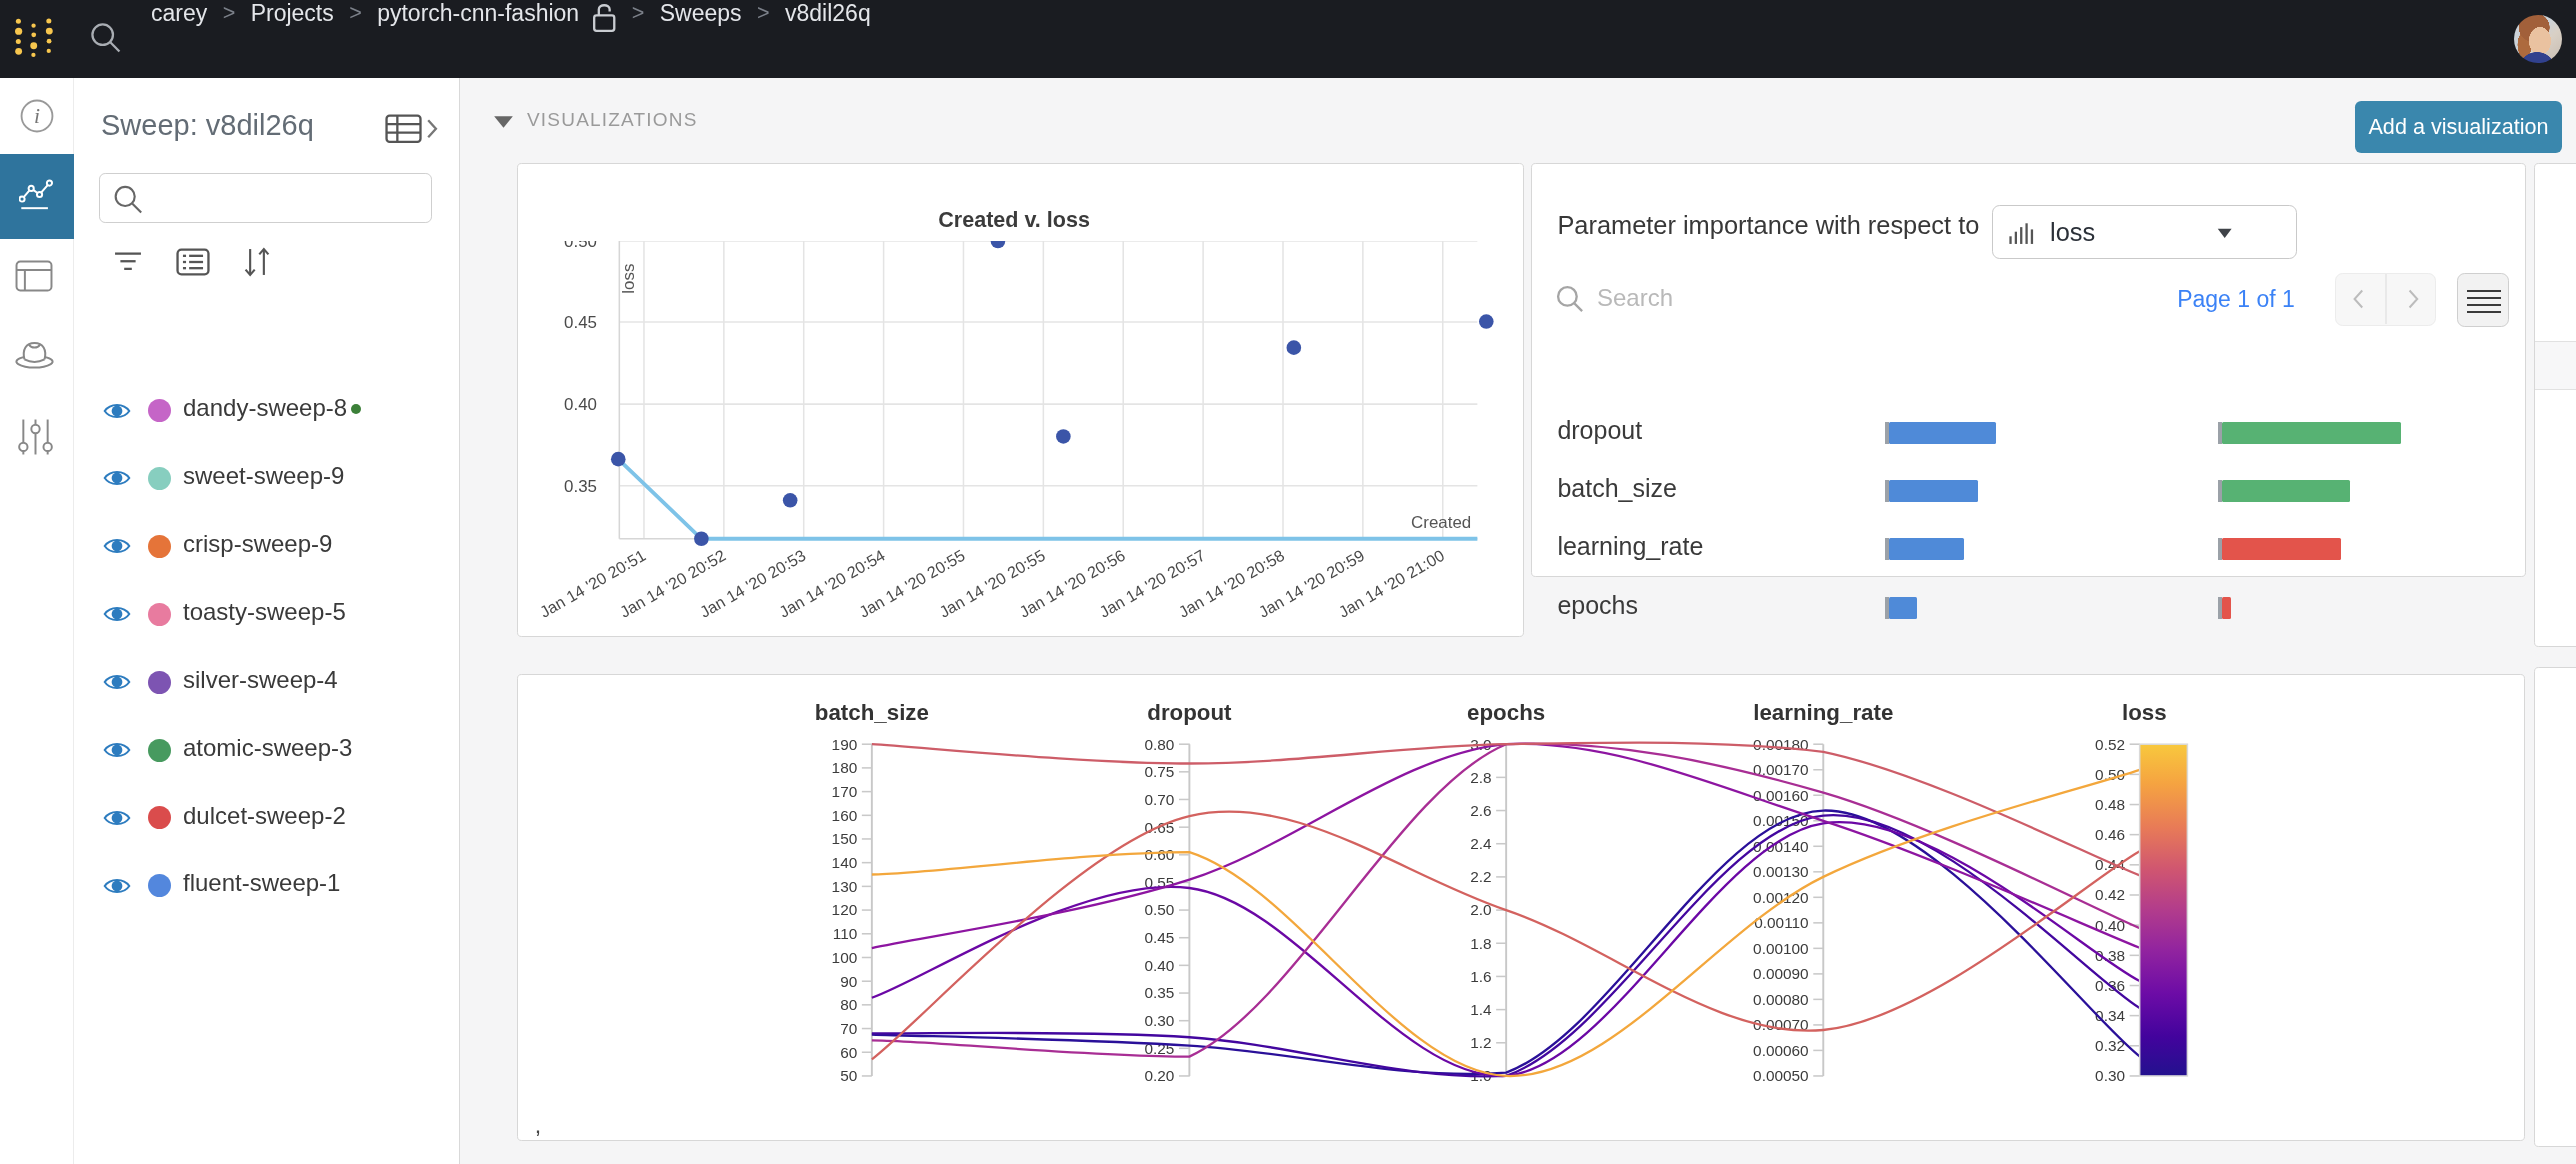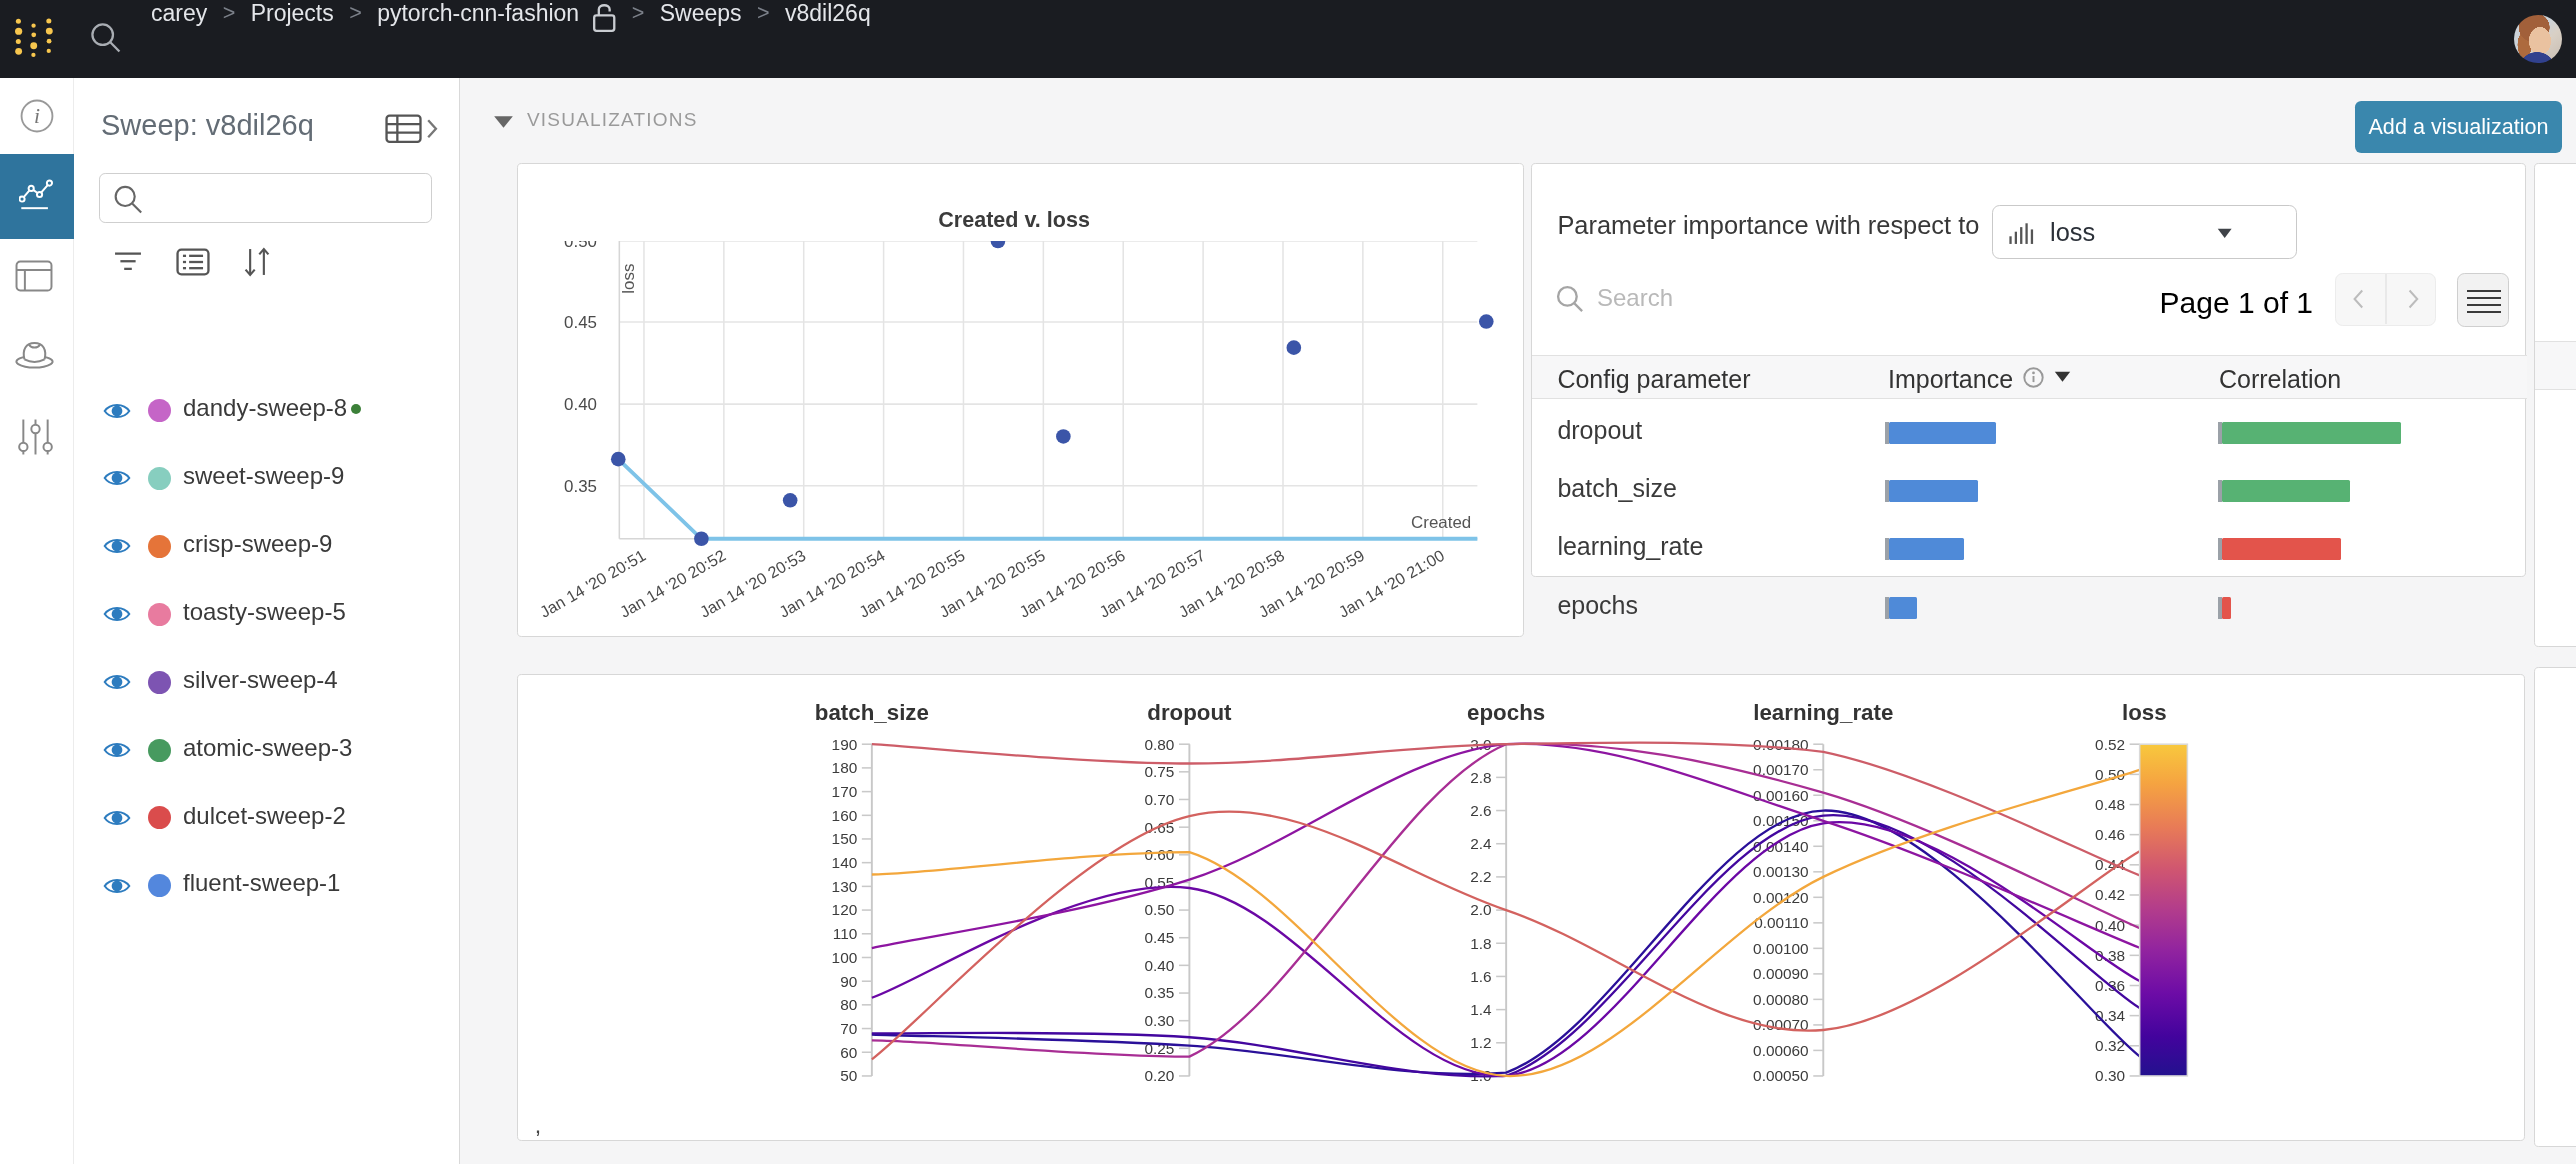--- a/index.html
+++ b/index.html
@@ -434,48 +434,35 @@
     <div class="abs" style="left:57px;top:11.5px;font-size:25.4px;color:#2b3038">loss</div>
     <svg class="abs" style="left:224px;top:21.6px" width="15.4" height="10.8" viewBox="0 0 20 14">
         <path d="M1 1 L10 13 L19 1 Z" fill="#3f4348"></path>
       </svg>
   </div>
   <svg class="abs" style="left:23px;top:120px" width="31" height="31" viewBox="0 0 40 40">
     <circle cx="16" cy="16" r="12" fill="none" stroke="#a5a5a5" stroke-width="3"></circle>
     <line x1="25" y1="25" x2="35" y2="35" stroke="#a5a5a5" stroke-width="3"></line>
   </svg>
   <div class="abs" style="left:65px;top:120px;font-size:24px;color:#b9b9b9">Search</div>
-  <div class="abs" style="left:627px;top:122px;width:154px;text-align:right;font-size:30px;color:#000000">Page 1 of 1</div>
+  <div class="abs" style="left:627px;top:122px;width:154px;text-align:center;font-size:23px;color:#3b82f6">Page 1 of 1</div>
   <div class="abs" style="left:803px;top:109px;width:101px;height:53px;border:1.5px solid #ececec;border-radius:7.7px;background:#f7f7f7">
     <div class="abs" style="left:49px;top:0;width:1.5px;height:50px;background:#e9e9e9"></div>
     <svg class="abs" style="left:17px;top:15.4px" width="10.8" height="20" viewBox="0 0 14 26">
         <path d="M12 2 L2 13 L12 24" fill="none" stroke="#bcbcbc" stroke-width="2.6"></path>
       </svg>
     <svg class="abs" style="left:72px;top:15.4px" width="10.8" height="20" viewBox="0 0 14 26">
         <path d="M2 2 L12 13 L2 24" fill="none" stroke="#bcbcbc" stroke-width="2.6"></path>
       </svg>
   </div>
   <div class="abs" style="left:925px;top:109px;width:52px;height:54px;border:1.5px solid #cfcfcf;border-radius:7.7px;background:#f2f2f2">
     <div class="abs" style="left:8.5px;top:16px;width:34px;height:2.3px;background:#3a3a3a"></div>
     <div class="abs" style="left:8.5px;top:23px;width:34px;height:2.3px;background:#3a3a3a"></div>
     <div class="abs" style="left:8.5px;top:30px;width:34px;height:2.3px;background:#3a3a3a"></div>
     <div class="abs" style="left:8.5px;top:37px;width:34px;height:2.3px;background:#3a3a3a"></div>
-  </div>
-  <div class="abs" style="left:0;top:191px;width:995px;height:44px;background:#f7f7f8;border-top:1.5px solid #e1e1e1;border-bottom:1.5px solid #e1e1e1">
-    <div class="abs" style="left:25.4px;top:8.5px;font-size:25px;color:#333">Config parameter</div>
-    <div class="abs" style="left:356px;top:8.5px;font-size:25px;color:#333">Importance</div>
-    <svg class="abs" style="left:490px;top:10px" width="23" height="23" viewBox="0 0 30 30">
-      <circle cx="15" cy="15" r="12" fill="none" stroke="#999" stroke-width="2.5"></circle>
-      <line x1="15" y1="13" x2="15" y2="21" stroke="#999" stroke-width="2.5"></line>
-      <circle cx="15" cy="9" r="1.8" fill="#999"></circle>
-    </svg>
-    <svg class="abs" style="left:522px;top:15.4px" width="17" height="11.5" viewBox="0 0 22 15">
-        <path d="M1 1 L11 14 L21 1 Z" fill="#333"></path>
-      </svg>
-    <div class="abs" style="left:687px;top:8.5px;font-size:25px;color:#333">Correlation</div>
   </div>
 
   <div class="abs" style="left:25.4px;top:252px;font-size:25px;color:#3a3a3a">dropout</div>
   <div class="abs" style="left:353px;top:258px;width:3.8px;height:21.6px;background:#9ba1a8"></div>
   <div class="abs" style="left:357px;top:258px;width:107px;height:21.6px;background:#4f8ad8;border-radius:1.5px"></div>
   <div class="abs" style="left:686px;top:258px;width:3.8px;height:21.6px;background:#9ba1a8"></div>
   <div class="abs" style="left:690px;top:258px;width:179px;height:21.6px;background:#57b273;border-radius:1.5px"></div>
   <div class="abs" style="left:25.4px;top:310px;font-size:25px;color:#3a3a3a">batch_size</div>
   <div class="abs" style="left:353px;top:316px;width:3.8px;height:21.6px;background:#9ba1a8"></div>
   <div class="abs" style="left:357px;top:316px;width:89px;height:21.6px;background:#4f8ad8;border-radius:1.5px"></div>

